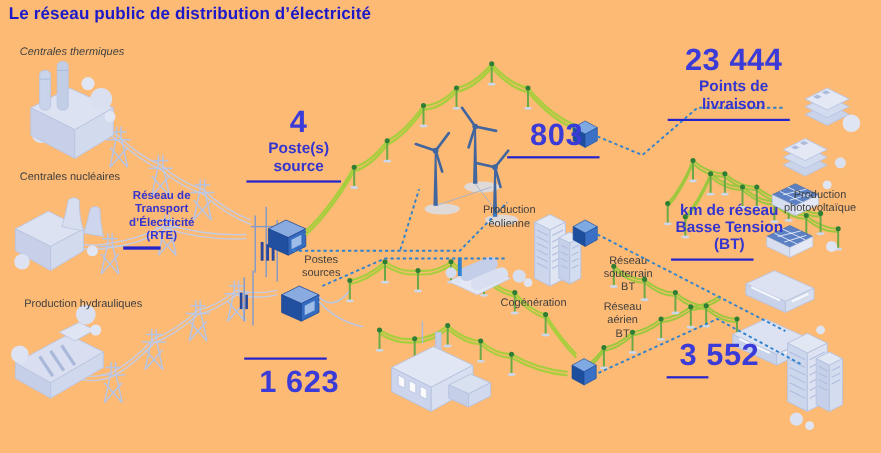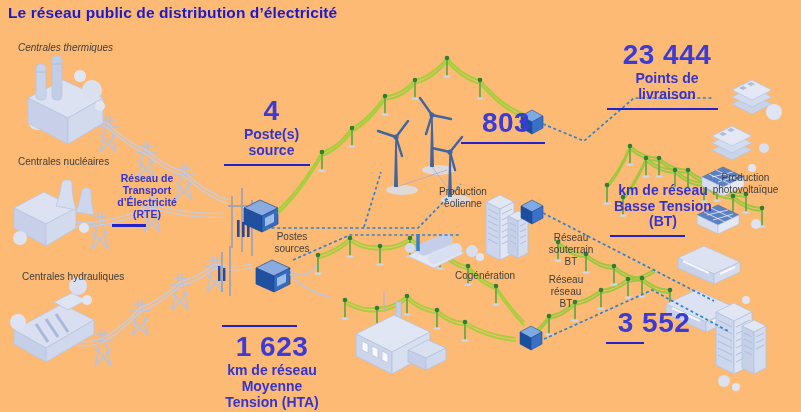--- a/index.html
+++ b/index.html
@@ -344,27 +344,27 @@
     <path d="M543,213 L714,301"></path>
     <path d="M544,339 L652,290 L728,331"></path>
   </g>
   <line x1="418" y1="234" x2="418" y2="251" stroke="#2e82d0" stroke-width="3.5"></line>
 </svg>
 
   <div class="page-title">Le réseau public de distribution d’électricité</div>
 
   <div class="glabel" style="left:18px;top:42px;font-style:italic;">Centrales thermiques</div>
   <div class="glabel" style="left:18px;top:156px;">Centrales nucléaires</div>
-  <div class="glabel" style="left:22px;top:271px;">Centrales hydrauliques</div>
+  <div class="glabel" style="left:22px;top:271px;">Production hydrauliques</div>
   <div class="glabel" style="left:267px;top:231px;width:50px;">Postes sources</div>
   <div class="glabel" style="left:393px;top:186px;width:60px;margin-left:40px;">Production éolienne</div>
   <div class="glabel" style="left:455px;top:270px;">Cogénération</div>
   <div class="glabel" style="left:703px;top:143px;width:85px;margin-top:29px;">Production photovoltaïque</div>
   <div class="glabel" style="left:545px;top:232px;width:52px;">Réseau souterrain BT</div>
-  <div class="glabel" style="left:545px;top:274px;width:42px;">Réseau réseau BT</div>
+  <div class="glabel" style="left:545px;top:274px;width:42px;">Réseau aérien BT</div>
 
   <div class="rte-label">Réseau de Transport d’Électricité (RTE)</div>
   <div class="rte-bar"></div>
 
   <div class="stat" style="left:224px;top:96px;width:95px;">
     <div class="stat-value">4</div>
     <div class="stat-label">Poste(s) source</div>
     <div class="stat-bar" style="width:86px;"></div>
   </div>
 
@@ -385,16 +385,15 @@
   </div>
 
   <div class="stat" style="left:606px;top:308px;width:96px;">
     <div class="stat-value">3 552</div>
     <div class="stat-bar" style="width:38px;"></div>
   </div>
 
   <div class="stat" style="left:222px;top:325px;width:100px;">
     <div class="stat-bar top" style="width:75px;"></div>
     <div class="stat-value">1 623</div>
-    <div class="stat-label">km de réseau Moyenne Tension (HTA)</div>
   </div>
 
 </div>
 
 </body></html>

